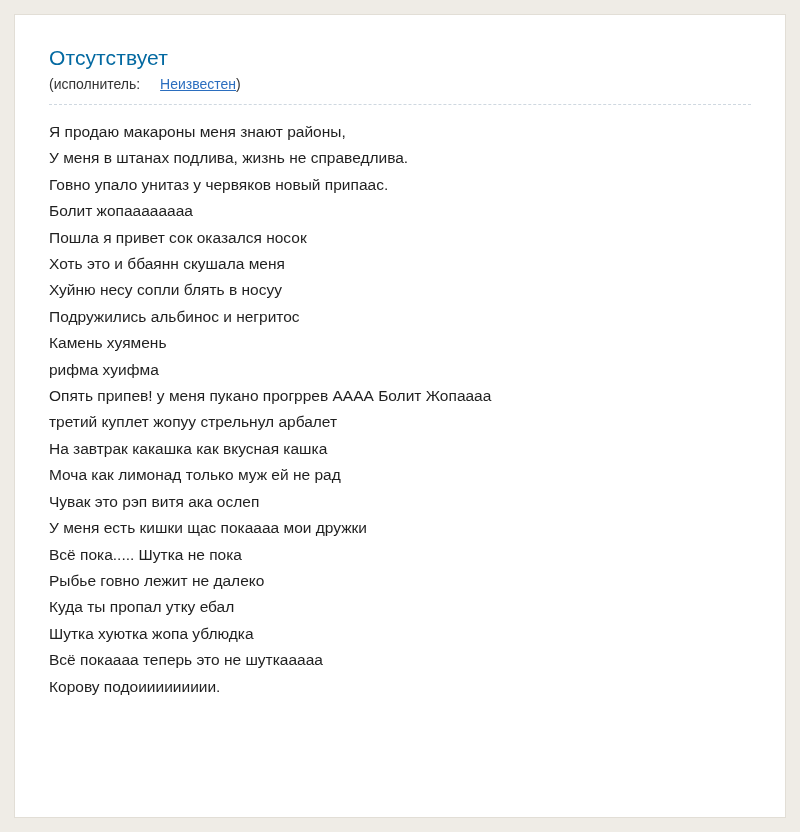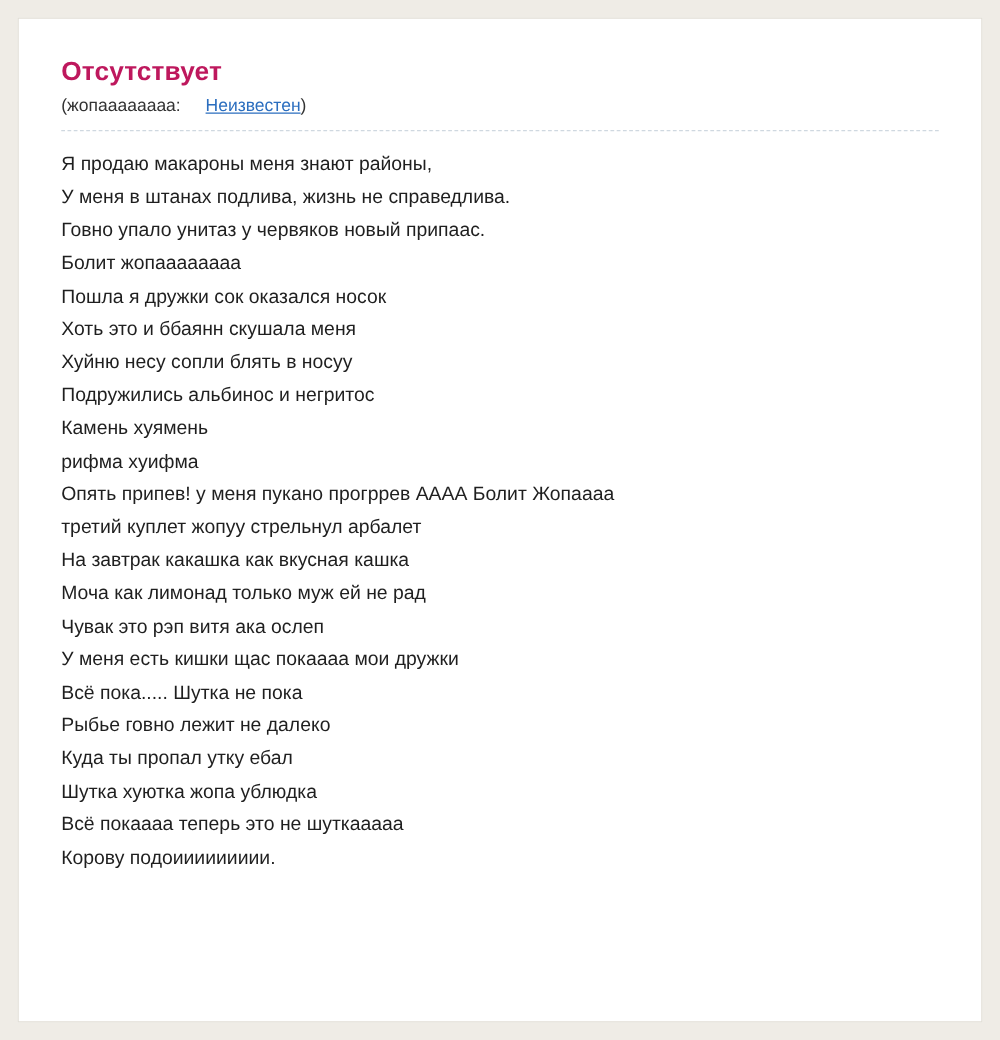--- a/index.html
+++ b/index.html
@@ -21,23 +21,23 @@
     height: 804px;
     background: #ffffff;
     border: 1px solid #e2ded6;
     box-sizing: border-box;
     box-shadow: 0 0 0 1px #ffffff inset;
   }
   .content {
     padding: 30px 34px 0 34px;
   }
   .song-title {
-    color: #be185d;
+    color: #0369a1;
     font-size: 21px;
-    font-weight: bold;
+    font-weight: normal;
     line-height: 26px;
     margin: 0 0 4px 0;
     letter-spacing: 0.1px;
   }
   .artist-line {
     font-size: 14px;
     color: #333333;
     margin: 0;
     padding-bottom: 11px;
     line-height: 18px;
@@ -68,31 +68,31 @@
 </style>
 </head>
 <body>
 
 <div class="page-frame">
   <div class="content">
 
     <h1 class="song-title">Отсутствует</h1>
 
     <p class="artist-line">
-      <span>(жопаааааааа: </span><a class="artist-link" href="#">Неизвестен</a><span>)</span>
+      <span>(исполнитель: </span><a class="artist-link" href="#">Неизвестен</a><span>)</span>
     </p>
 
     <div class="divider"></div>
 
     <div class="lyrics">
       <div class="line">Я продаю макароны меня знают районы,</div>
       <div class="line">У меня в штанах подлива, жизнь не справедлива.</div>
       <div class="line">Говно упало  унитаз  у червяков новый припаас.</div>
       <div class="line">Болит жопаааааааа</div>
-      <div class="line">Пошла я дружки сок оказался носок</div>
+      <div class="line">Пошла я привет сок оказался носок</div>
       <div class="line">Хоть это и ббаянн  скушала меня</div>
       <div class="line">Хуйню несу сопли блять в носуу</div>
       <div class="line">Подружились альбинос  и негритос</div>
       <div class="line">Камень хуямень</div>
       <div class="line">рифма хуифма</div>
       <div class="line">Опять припев! у меня пукано прогррев АААА Болит Жопаааа</div>
       <div class="line">третий куплет  жопуу стрельнул арбалет</div>
       <div class="line">На завтрак какашка как вкусная кашка</div>
       <div class="line">Моча как лимонад только муж ей не рад</div>
       <div class="line">Чувак это рэп витя ака ослеп</div>

